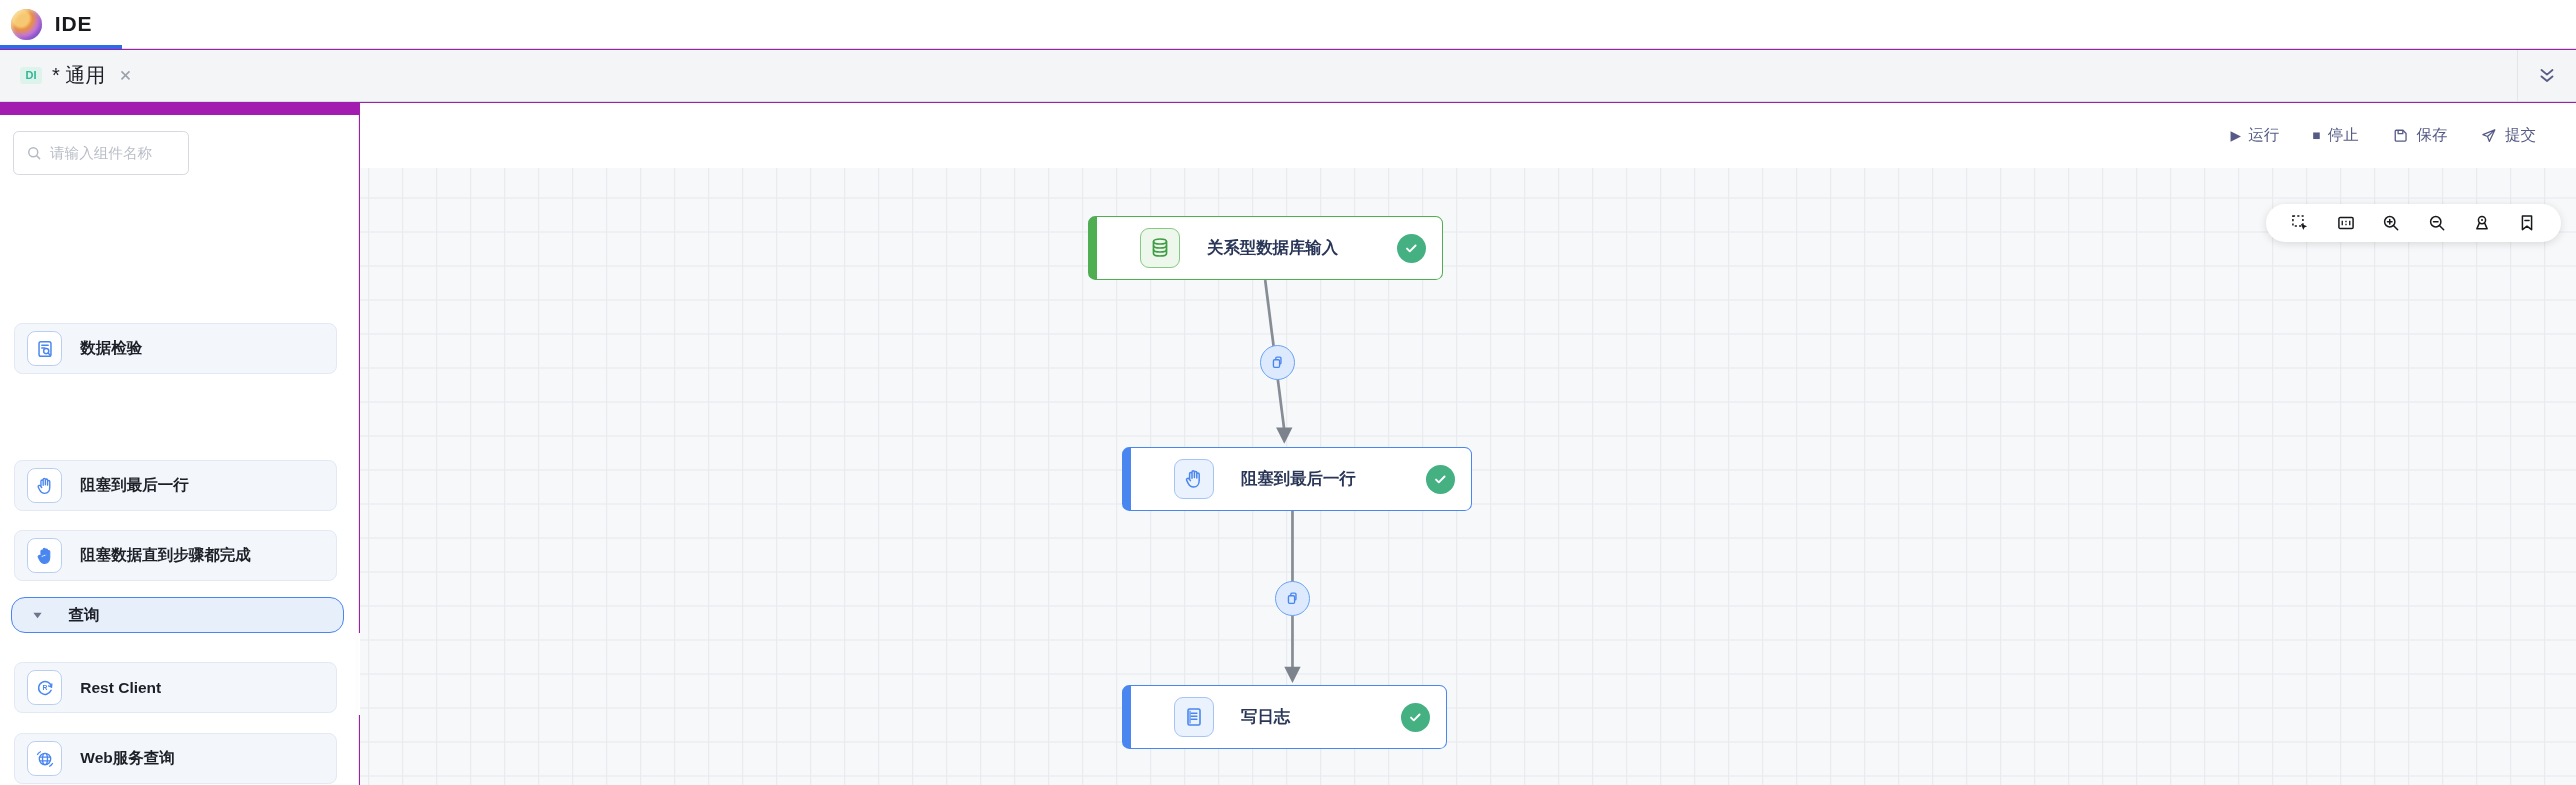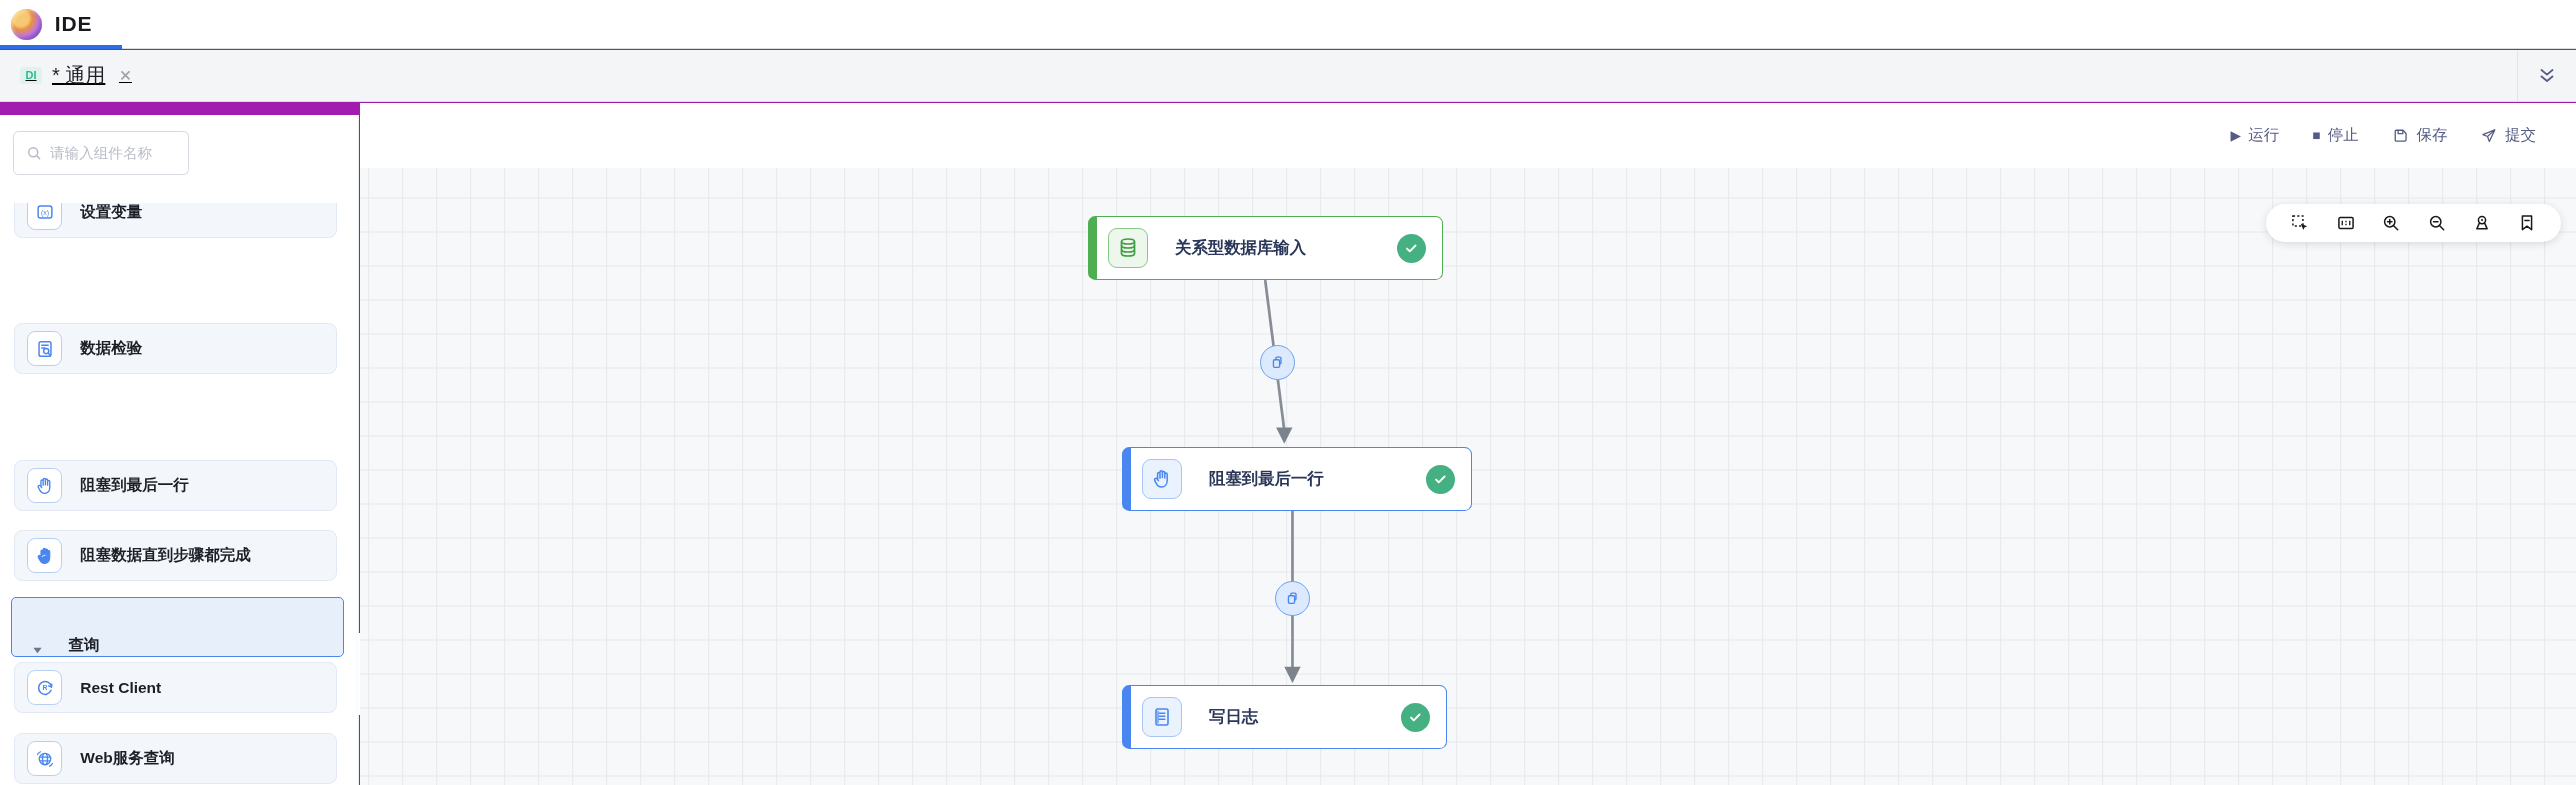--- a/index.html
+++ b/index.html
@@ -12,21 +12,21 @@
          border-bottom:0.9px solid #d9dce1; display:flex; align-items:center; padding-left:11px; }
   .logo { width:31px; height:31px; border-radius:50%;
           background:radial-gradient(circle at 32% 30%, #f7c873 0 26%, #e89042 38%, #c97ae0 60%, #8b5fd6 78%, #f3e6fb 100%);
           box-shadow:inset -2.7px -2.7px 5.5px rgba(120,60,180,.45), inset 1.8px 1.8px 3.6px rgba(255,230,160,.8); }
   .hdr-title { margin-left:12.7px; font-size:21px; font-weight:700; color:#17191d; letter-spacing:0.9px; }
   .hdr-underline { position:absolute; left:0; top:45px; width:122px; height:3.6px; background:#2e6ce6; }
 
   
   .tabbar { position:absolute; left:0; top:50px; width:100%; height:52px; background:#f4f5f7;
             border-bottom:0.9px solid #d9dce1; display:flex; align-items:center; justify-content:space-between; }
-  .tab { display:flex; align-items:center; gap:10px; padding-left:20px; height:100%; cursor:pointer;text-decoration:underline; }
+  .tab { display:flex; align-items:center; gap:10px; padding-left:20px; height:100%; cursor:pointer; }
   .tab-badge { background:#ddf3ec; color:#30b795; font-size:11px; font-weight:700;
                padding:2.7px 5.5px; border-radius:3.6px; line-height:1; }
   .tab-title { font-size:20px; color:#1c1f26; font-weight:500; }
   .tab-close { font-size:15.5px; color:#9aa1ab; padding:0 3.6px; }
   .tab-right { display:flex; align-items:center; height:100%; padding:0 18px; border-left:0.9px solid #e3e5ea; }
 
   
   .content { position:absolute; left:0; top:103px; width:100%; height:683px; }
 
   
@@ -37,22 +37,22 @@
   .search input { border:none; outline:none; width:100%; font-size:14.6px; color:#333;
                   font-family:"Liberation Sans","DejaVu Sans",sans-serif; background:transparent; }
   .search input::placeholder { color:#b9bdc7; }
   .slist { position:absolute; left:0; top:88px; width:100%; height:595px; overflow:hidden; }
   .sitem { position:absolute; left:13.6px; width:323px; height:51px; background:#f3f7fc;
            border:0.9px solid #e2e9f4; border-radius:8.2px; display:flex; align-items:center; gap:18px;
            padding-left:12.7px; cursor:pointer; }
   .sicon { width:35px; height:35px; border-radius:8.2px; background:#fff; border:1.4px solid #b9cff2;
            color:#4a86ef; display:flex; align-items:center; justify-content:center; flex:0 0 auto; }
   .slabel { font-size:15.5px; font-weight:700; color:#1c1f26; white-space:nowrap; }
-  .ssection { position:absolute; left:11px; width:333px; height:60px; background:#e7effb;
-              border:0.9px solid #4a86ef; border-radius:5px; display:flex; align-items:flex-end;
+  .ssection { position:absolute; left:11px; width:333px; height:36px; background:#e7effb;
+              border:0.9px solid #4a86ef; border-radius:14px; display:flex; align-items:center;
               padding-left:20px; gap:25.5px; cursor:pointer; }
   .ssection .slabel { font-weight:600; }
   .collapse-handle { position:absolute; left:358px; top:530px; width:21px; height:82px; background:#fff;
                      border-radius:0 14.6px 14.6px 0; box-shadow:2.7px 0 7.3px rgba(0,0,0,.07);
                      display:flex; align-items:center; justify-content:center; color:#c3c7cf; cursor:pointer; }
 
   
   .canvas { position:absolute; left:360px; top:0; right:0; height:100%; background:#fff; }
   .canvas-top { position:absolute; left:0; top:0; right:0; height:65px; background:#fff;
                 display:flex; align-items:center; justify-content:flex-end; gap:33px; padding-right:40px; }
@@ -63,21 +63,21 @@
                            linear-gradient(to bottom,#e6e8ed 0.9px,transparent 0.9px);
           background-size:34px 34px; background-position:8.2px -4.5px; }
 
   .edges { position:absolute; left:0; top:0; pointer-events:none; }
 
   .edge-badge { position:absolute; width:35px; height:35px; border-radius:50%; background:#ddeafd;
                 border:1.8px solid #6aa2f5; display:flex; align-items:center; justify-content:center;
                 color:#4a86ef; cursor:pointer; }
 
   .node { position:absolute; height:64px; background:#fff; border:1.8px solid; border-left-width:9px;
-          border-radius:7.3px; display:flex; align-items:center; cursor:pointer; }
+          border-radius:7.3px; display:flex; align-items:center; cursor:pointer;padding-left:32px; }
   .node.green { border-color:#4fae51; }
   .node.blue  { border-color:#4a86ef; }
   .nicon { width:40px; height:40px; border-radius:9px; border:1.4px solid; margin-left:11px;
            display:flex; align-items:center; justify-content:center; flex:0 0 auto; }
   .node.green .nicon { background:#edf7ec; border-color:#86c985; color:#3f9e44; }
   .node.blue  .nicon { background:#eaf2fe; border-color:#a6c4f6; color:#4a86ef; }
   .nlabel { font-size:16.4px; font-weight:700; color:#2a3657; margin-left:27px; flex:1; }
   .ncheck { width:29px; height:29px; border-radius:50%; background:#45b183; margin-right:16.4px;
             display:flex; align-items:center; justify-content:center; flex:0 0 auto; }
 
@@ -123,29 +123,20 @@
           <svg width="18" height="18" viewBox="0 0 24 24" fill="none" stroke="#b6bac4" stroke-width="2" stroke-linecap="round">
             <circle cx="11" cy="11" r="6"></circle>
               <path d="M15.6 15.6L19.5 19.5"></path>
           </svg>
         </span>
         <input value="" placeholder="请输入组件名称" style="">
       </div>
 
       <div class="slist">
 
-        <div class="sitem" style="top:-16.4px">
-          <span class="sicon">
-            <svg width="22" height="22" viewBox="0 0 24 24" fill="none" stroke="currentColor" stroke-width="1.6">
-              <rect x="4.5" y="5.5" width="15" height="13" rx="2.5"></rect>
-              <text x="12" y="14.8" font-size="7.5" text-anchor="middle" fill="currentColor" stroke="none" font-family="Liberation Sans,sans-serif">(x)</text>
-            </svg>
-          </span>
-          <span class="slabel">设置变量</span>
-        </div>
 
 
         <div class="sitem" style="top:120px">
           <span class="sicon">
             <svg width="22" height="22" viewBox="0 0 24 24" fill="none" stroke="currentColor" stroke-width="1.6" stroke-linecap="round">
               <rect x="5.5" y="4" width="13" height="16" rx="2"></rect>
               <path d="M8.5 8h7 M8.5 11h3.5"></path>
               <circle cx="13.3" cy="14.3" r="2.8"></circle>
               <path d="M15.4 16.4l2.1 2.1"></path>
             </svg>

